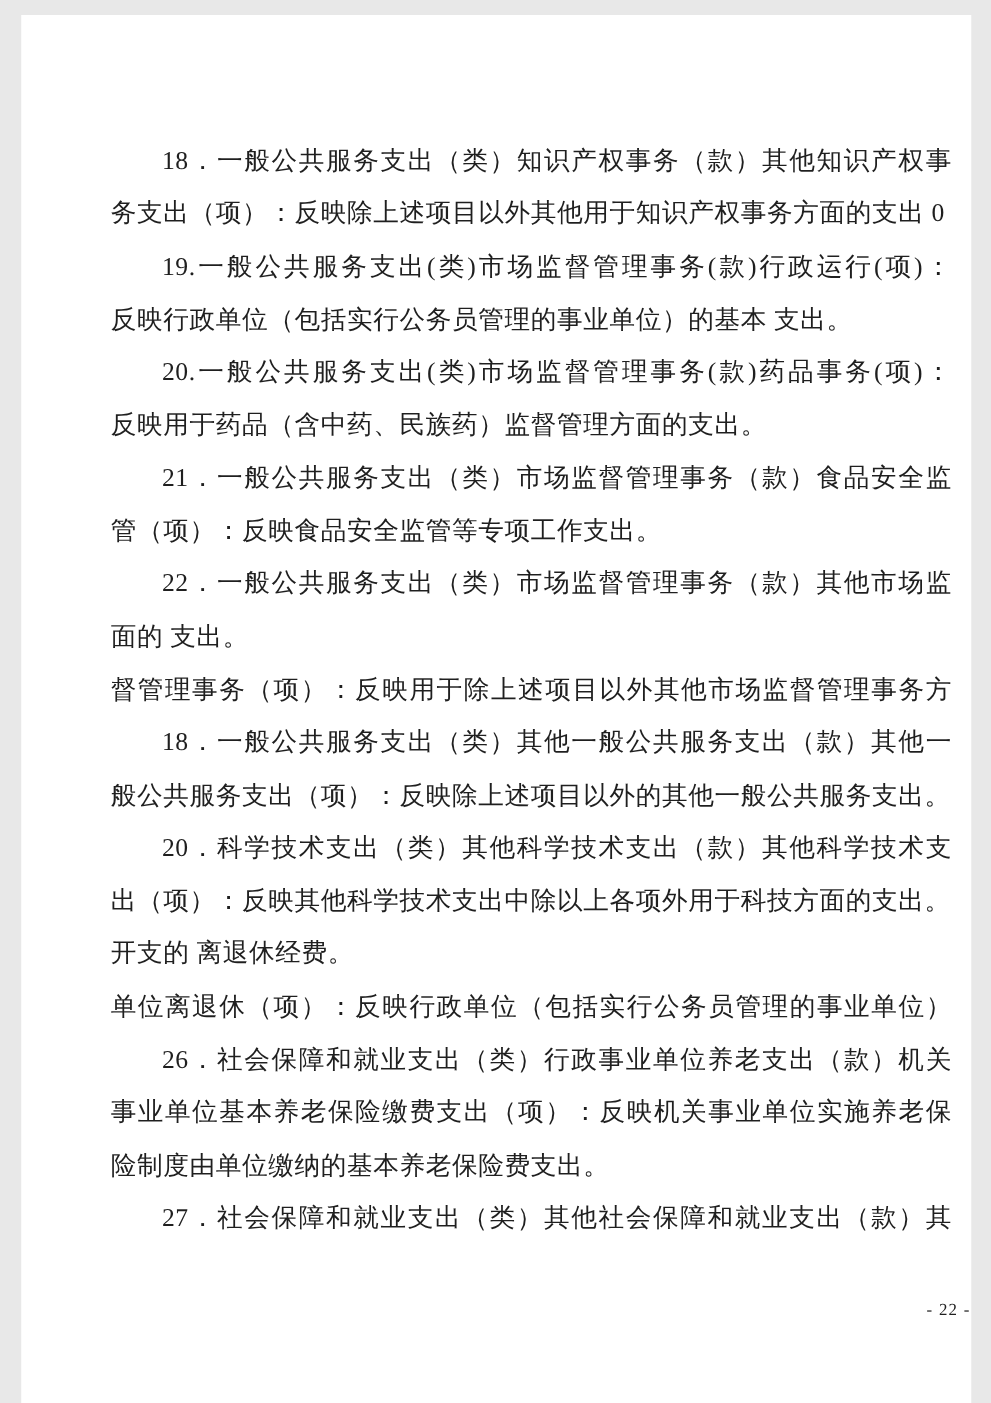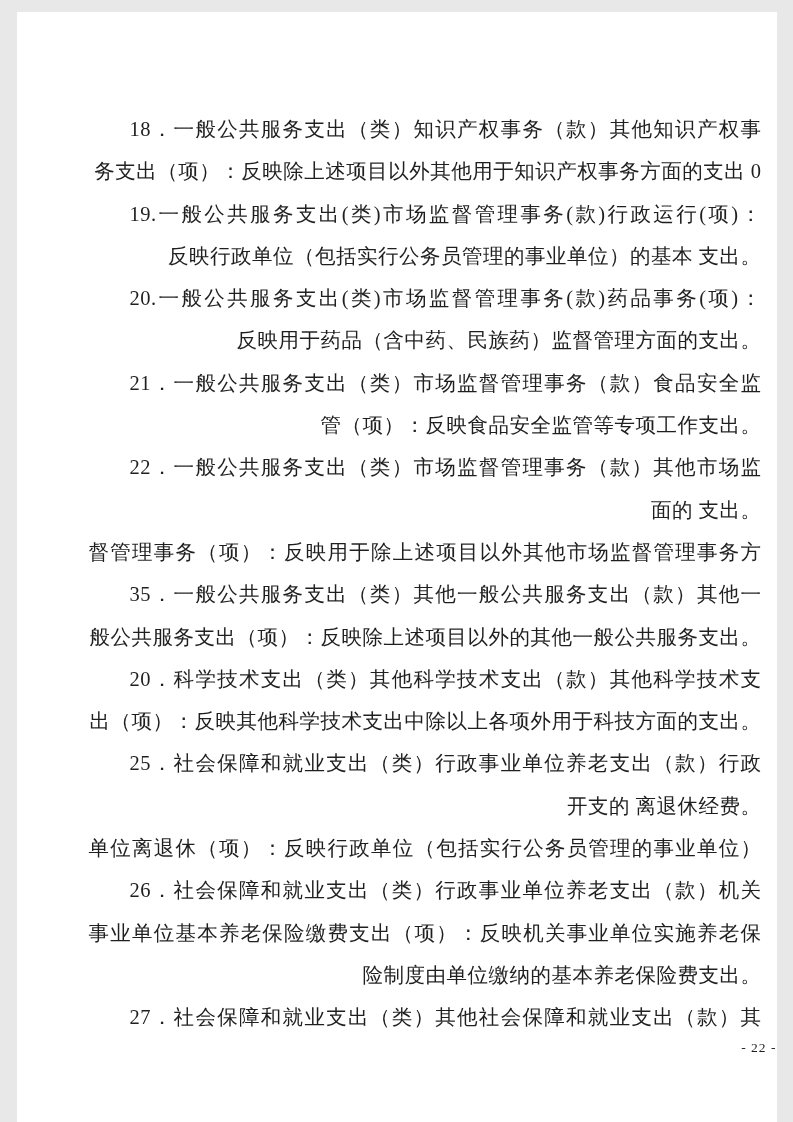--- a/index.html
+++ b/index.html
@@ -19,21 +19,21 @@
     top: 96px;
     left: 72px;
     width: 673px;
   }
   .line {
     font-size: 20.5px;
     line-height: 42.3px;
     height: 42.3px;
     white-space: nowrap;
     letter-spacing: 0.5px;
-    text-align: right;
+    text-align: left;
   }
   
   .j {
     white-space: normal;
     text-align: justify;
     text-align-last: justify;
     text-justify: inter-character;
   }
   .indent { text-indent: 2em; }
   .footer {
@@ -73,31 +73,30 @@
       <div class="line">管（项）：反映食品安全监管等专项工作支出。</div>
     </div>
 
     <div>
       <div class="line indent j">22．一般公共服务支出（类）市场监督管理事务（款）其他市场监</div>
       <div class="line">面的 支出。</div>
       <div class="line j">督管理事务（项）：反映用于除上述项目以外其他市场监督管理事务方</div>
     </div>
 
     <div>
-      <div class="line indent j">35．一般公共服务支出（类）其他一般公共服务支出（款）其他一</div>
+      <div class="line indent j">18．一般公共服务支出（类）其他一般公共服务支出（款）其他一</div>
       <div class="line">般公共服务支出（项）：反映除上述项目以外的其他一般公共服务支出。</div>
     </div>
 
     <div>
       <div class="line indent j">20．科学技术支出（类）其他科学技术支出（款）其他科学技术支</div>
       <div class="line">出（项）：反映其他科学技术支出中除以上各项外用于科技方面的支出。</div>
     </div>
 
     <div>
-      <div class="line indent j">25．社会保障和就业支出（类）行政事业单位养老支出（款）行政</div>
       <div class="line">开支的 离退休经费。</div>
       <div class="line j">单位离退休（项）：反映行政单位（包括实行公务员管理的事业单位）</div>
     </div>
 
     <div>
       <div class="line indent j">26．社会保障和就业支出（类）行政事业单位养老支出（款）机关</div>
       <div class="line j">事业单位基本养老保险缴费支出（项）：反映机关事业单位实施养老保</div>
       <div class="line">险制度由单位缴纳的基本养老保险费支出。</div>
     </div>
 

